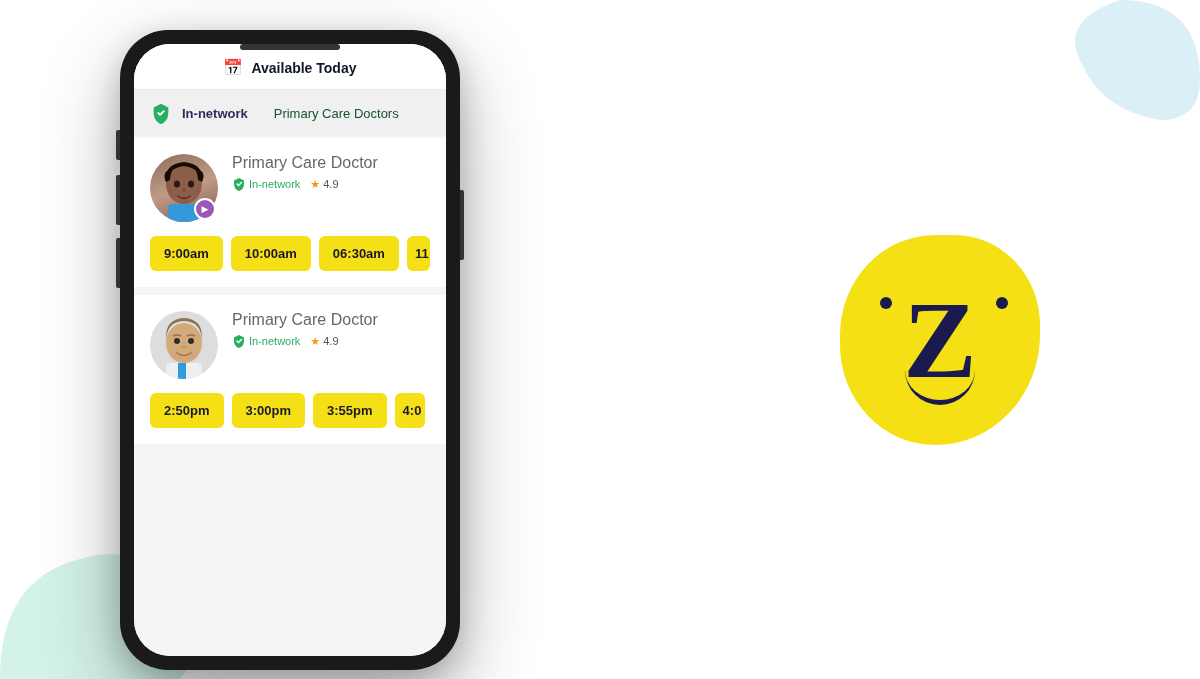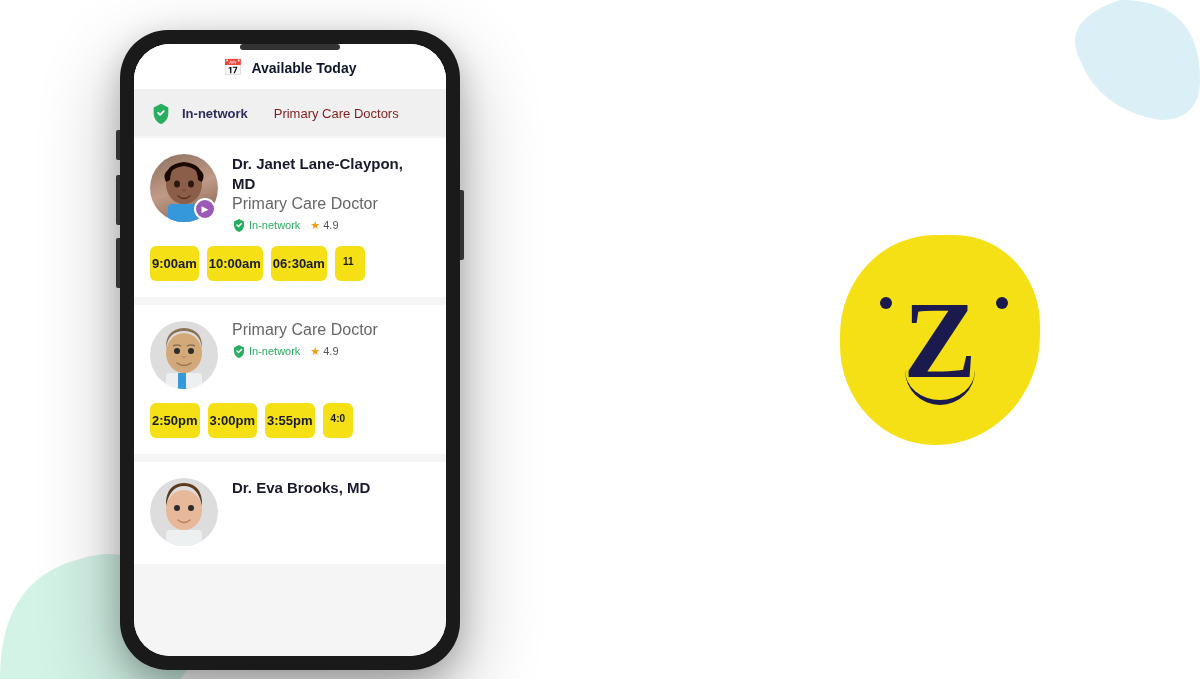--- a/index.html
+++ b/index.html
@@ -135,21 +135,21 @@
     }
 
     .in-network-label {
       font-size: 13px;
       font-weight: 700;
       color: #2d2d5e;
     }
 
     .specialty-label {
       font-size: 13px;
-      color: #7f1d1d;
+      color: #14532d;
       padding-left: 16px;
     }
 
     
     .doctor-card {
       background: #ffffff;
       padding: 16px;
       margin-bottom: 8px;
     }
 
@@ -259,33 +259,33 @@
     
     .time-slots {
       display: flex;
       gap: 8px;
       overflow: hidden;
     }
 
     .time-slot {
       background: #f5e015;
       border-radius: 6px;
-      padding: 10px 2px;
+      padding: 10px 14px;
       font-size: 13px;
       font-weight: 600;
       color: #1a1a2e;
       white-space: nowrap;
       cursor: pointer;
     }
 
     .time-slot-partial {
       background: #f5e015;
       border-radius: 6px;
       padding: 10px 8px;
-      font-size: 10px;
+      font-size: 13px;
       font-weight: 600;
       color: #1a1a2e;
       overflow: hidden;
       width: 30px;
     }
 
     
     .logo-area {
       position: absolute;
       right: 160px;
@@ -432,21 +432,20 @@
 
                     <path d="M28,42 Q34,47 40,42" stroke="#5a3020" stroke-width="1.5" fill="none" stroke-linecap="round"></path>
                   </svg>
                 </div>
               </div>
               <div class="video-badge">
                 <span class="video-badge-icon">▶</span>
               </div>
             </div>
             <div class="doctor-info">
-              <div class="doctor-name">Dr. Janet Lane-Claypon, MD</div>
               <div class="doctor-specialty">Primary Care Doctor</div>
               <div class="doctor-badges">
                 <span class="network-badge">
                   <svg class="network-shield" viewBox="0 0 14 14" fill="none">
                     <path d="M7 1L2 3.5v3.5c0 3.2 2 6.2 5 7 3-0.8 5-3.8 5-7V3.5L7 1z" fill="#27ae60"></path>
                     <path d="M5 7l1.5 1.5 3-3" stroke="white" stroke-width="1.5" stroke-linecap="round"></path>
                   </svg>
                   <span>In-network</span>
                 </span>
                 <span class="rating-badge">
@@ -509,39 +508,20 @@
             </div>
           </div>
           <div class="time-slots">
             <div class="time-slot">2:50pm</div>
             <div class="time-slot">3:00pm</div>
             <div class="time-slot">3:55pm</div>
             <div class="time-slot-partial">4:0</div>
           </div>
         </div>
 
-        <div class="doctor-card" style="padding-bottom:4px;">
-          <div class="doctor-header">
-            <div class="doctor-avatar-wrap">
-              <div class="doctor-avatar">
-                <svg viewBox="0 0 68 68" width="68" height="68">
-                  <ellipse cx="34" cy="32" rx="18" ry="20" fill="#E8B89A"></ellipse>
-                  <path d="M16,28 Q15,6 34,5 Q53,6 52,28 Q48,8 34,8 Q20,8 16,28Z" fill="#5C3A1A"></path>
-                  <rect x="16" y="52" width="36" height="18" rx="4" fill="#ecf0f1"></rect>
-                  <ellipse cx="27" cy="30" rx="3" ry="3" fill="#2c2c2c"></ellipse>
-                  <ellipse cx="41" cy="30" rx="3" ry="3" fill="#2c2c2c"></ellipse>
-                  <path d="M28,42 Q34,47 40,42" stroke="#c08060" stroke-width="1.5" fill="none" stroke-linecap="round"></path>
-                </svg>
-              </div>
-            </div>
-            <div class="doctor-info">
-              <div class="doctor-name">Dr. Eva Brooks, MD</div>
-            </div>
-          </div>
-        </div>
 
       </div>
     </div>
   </div>
 </div>
 
 <div class="logo-area">
   <div class="z-logo-blob">
     <div class="z-eye-left"></div>
     <div class="z-eye-right"></div>

